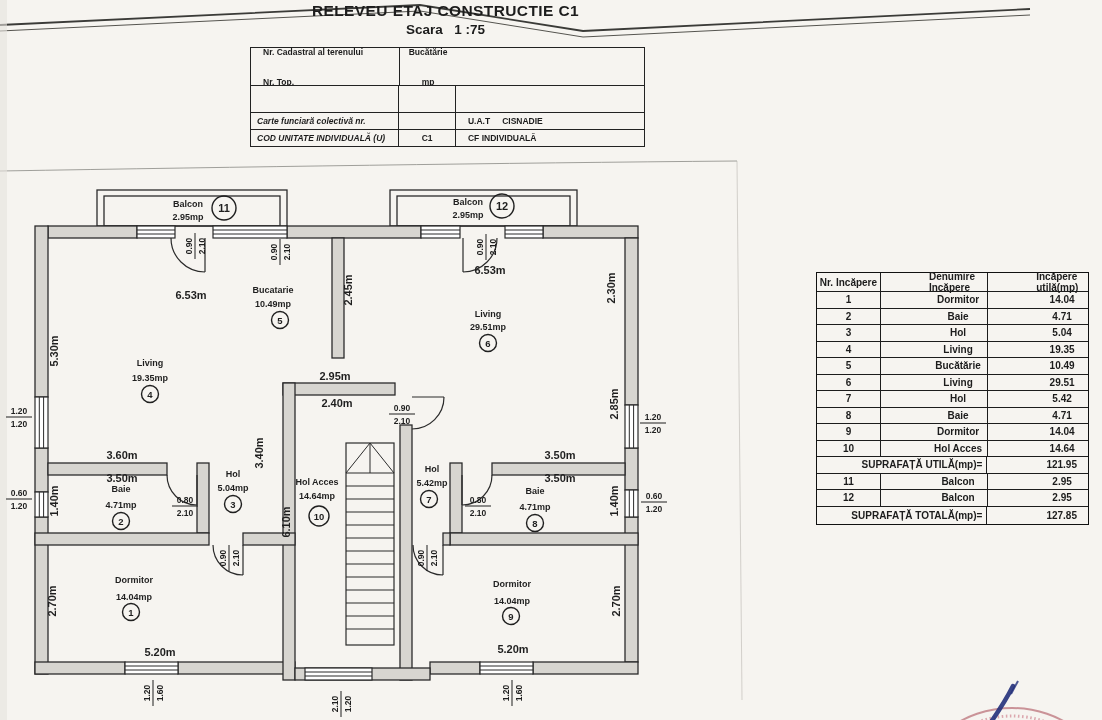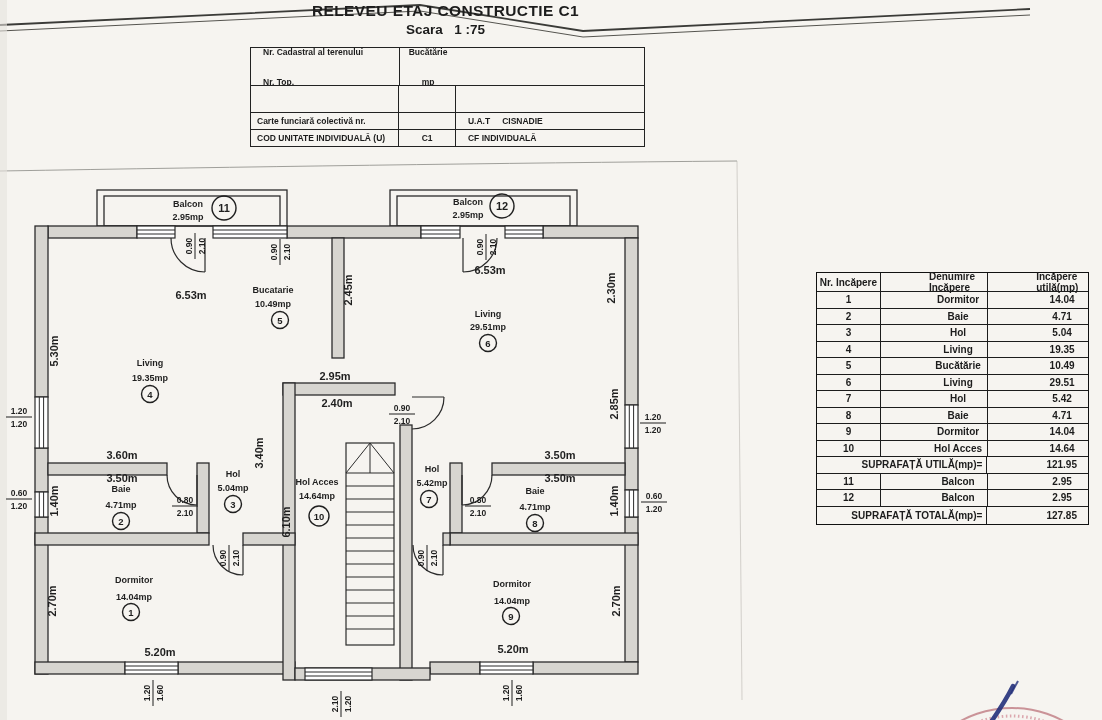--- a/index.html
+++ b/index.html
@@ -33,21 +33,21 @@
   .cad-table .row{display:flex;}
   .cad-table .row + .row{border-top:1.5px solid #222;}
   .cad-table .cell{overflow:hidden;}
   .cad-table .cell + .cell{border-left:1.5px solid #222;}
   .cad-table .c1{width:148px;}
   .cad-table .c2{width:57px;}
   .cad-table .c3{width:190px;}
   .cad-table .hdr{display:flex;flex-direction:column;justify-content:center;gap:20px;}
   .cad-table .hl{padding-left:12px;}
   .cad-table .ctr{text-align:center;}
-  .cad-table .vpad{display:flex;align-items:center;padding-left:6px;}
+  .cad-table .vpad{display:flex;align-items:center;padding-left:6px;font-style:italic;}
   .cad-table .vpad2{display:flex;align-items:center;padding-left:12px;}
   .cad-table .gap{display:inline-block;width:12px;}
 
   .rooms-table{position:absolute;left:816px;top:272px;width:273px;border:1.8px solid #111;
                font-size:10px;font-weight:bold;}
   .rooms-table .rrow{display:flex;align-items:stretch;}
   .rooms-table .rrow + .rrow{border-top:1.5px solid #1c1c1c;}
   .rooms-table .rc{display:flex;align-items:center;justify-content:center;}
   .rooms-table .rc + .rc{border-left:1.5px solid #1c1c1c;padding-left:48px;}
   .rooms-table .rc1{width:68px;}

